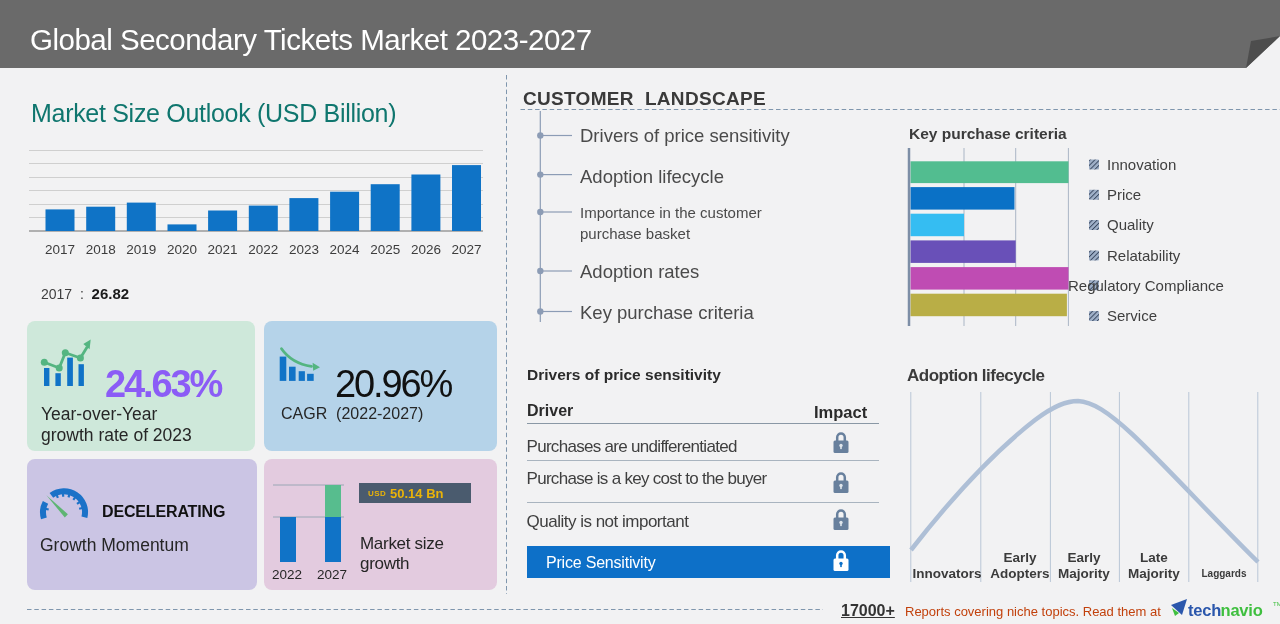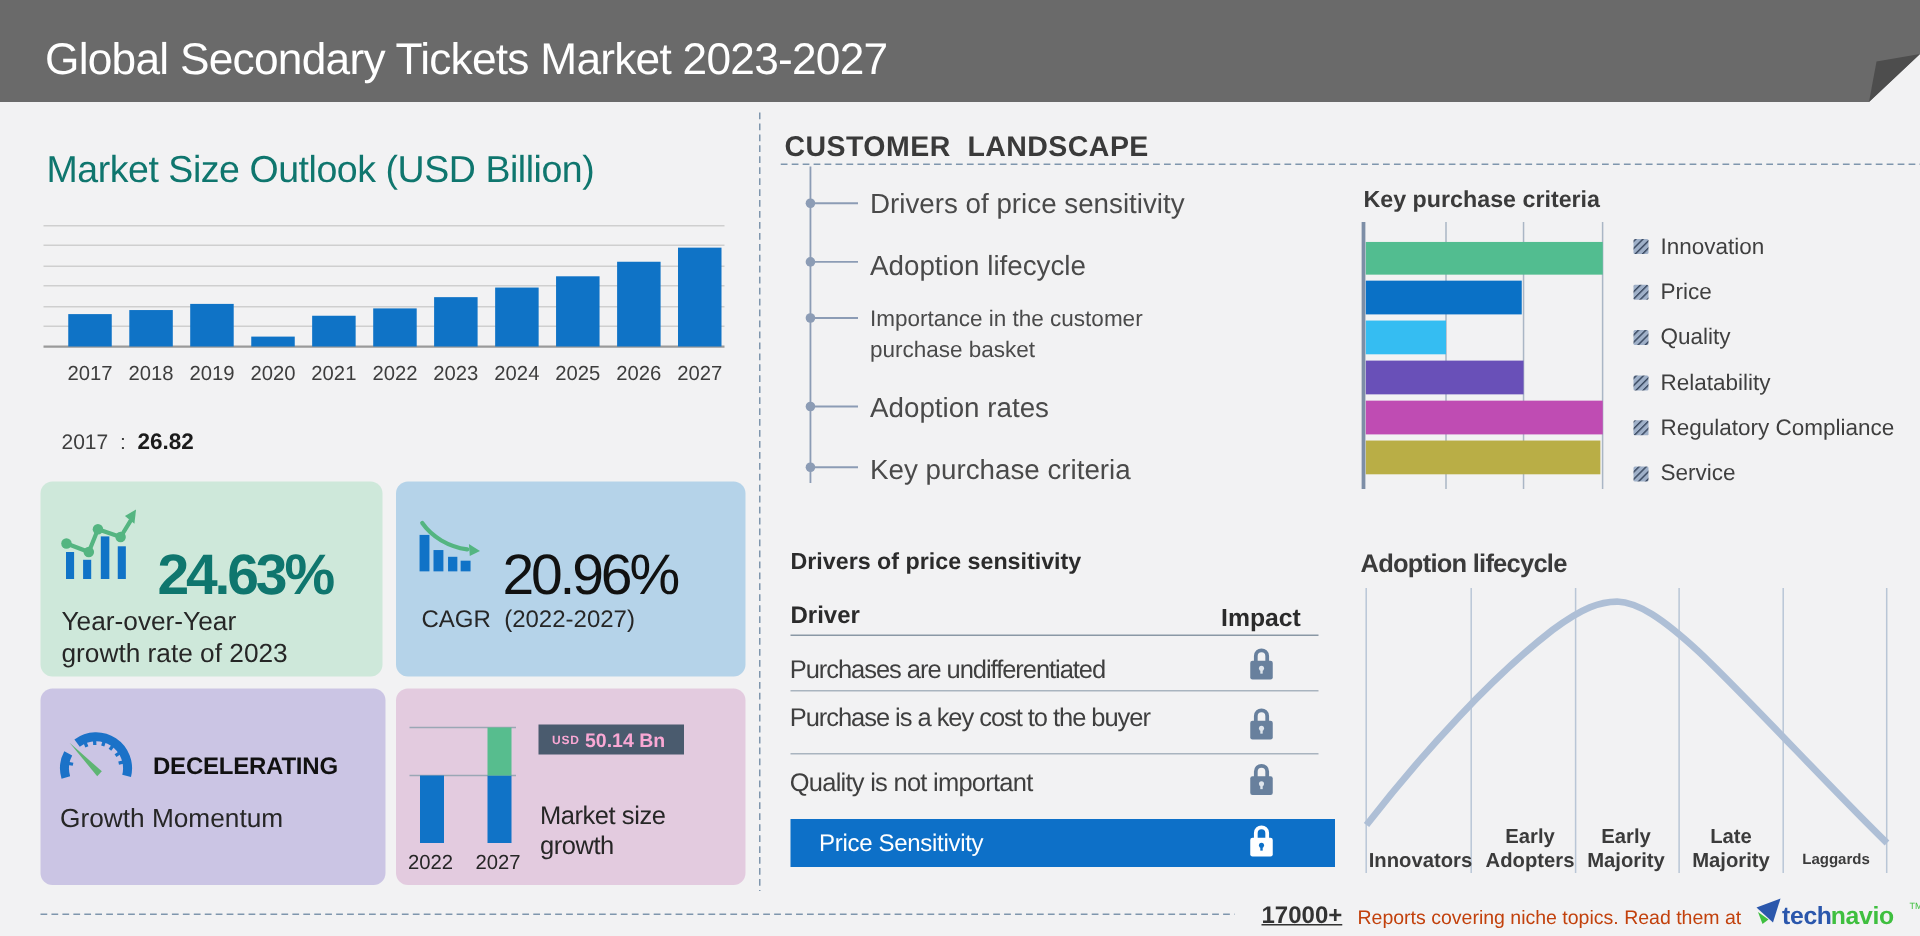--- a/index.html
+++ b/index.html
@@ -76,21 +76,21 @@
       <polyline points="4.3,25.3 19.2,31 25.3,15.8 40.4,21 47.3,9.8"></polyline>
     </g>
     <g fill="#54b581">
       <circle cx="4.3" cy="25.3" r="3.5"></circle>
       <circle cx="19.2" cy="31" r="3.5"></circle>
       <circle cx="25.3" cy="15.8" r="3.5"></circle>
       <circle cx="40.4" cy="21" r="3.5"></circle>
       <polygon points="50.7,2.6 43.3,7 49.6,12.2"></polygon>
     </g>
   </svg>
-  <div class="abs" style="top:370px;left:105px;font-size:38px;letter-spacing:-2.1px;font-weight:bold;color:#0f766e;line-height:28px;">24.63%</div>
+  <div class="abs" style="top:370px;left:105px;font-size:38px;letter-spacing:-2.1px;font-weight:bold;color:#8b5cf6;line-height:28px;">24.63%</div>
   <div class="abs" style="top:404px;left:41px;font-size:17.5px;color:#262626;line-height:20.5px;">Year-over-Year<br>growth rate of 2023</div>
 
   <svg class="abs" style="top:345px;left:279px;" width="42" height="38" viewBox="0 0 42 38">
     <g fill="#1073c7">
       <rect x="0.7" y="11.6" width="6.6" height="24.3"></rect>
       <rect x="10" y="21.7" width="6.6" height="14.2"></rect>
       <rect x="19.7" y="26.2" width="6.2" height="9.7"></rect>
       <rect x="28.1" y="28.8" width="6.6" height="7.1"></rect>
     </g>
     <path d="M2.5,3.7 C9,13 20,19.5 32.5,21.3" stroke="#54b581" stroke-width="2.8" fill="none" stroke-linecap="round"></path>
@@ -120,21 +120,21 @@
 
   <svg class="abs" style="top:480px;left:270px;" width="80" height="85" viewBox="0 0 80 85">
     <line x1="3" y1="5" x2="74" y2="5" stroke="#9aa7b5" stroke-width="1"></line>
     <line x1="3" y1="37" x2="74" y2="37" stroke="#9aa7b5" stroke-width="1"></line>
     <rect x="10" y="37" width="16" height="45" fill="#1073c7"></rect>
     <rect x="55" y="37" width="16" height="45" fill="#1073c7"></rect>
     <rect x="55" y="5" width="16" height="32" fill="#57bd8e"></rect>
   </svg>
   <div class="abs" style="top:568px;left:272px;font-size:13.5px;color:#262626;line-height:14px;">2022</div>
   <div class="abs" style="top:568px;left:317px;font-size:13.5px;color:#262626;line-height:14px;">2027</div>
-  <div class="abs" style="top:483px;left:359px;width:97px;height:20px;background:#4a5b6e;color:#f9a8d4;">
+  <div class="abs" style="top:483px;left:359px;width:112px;height:20px;background:#4a5b6e;color:#eab308;">
     <span class="abs" style="left:9px;top:6px;font-size:8px;font-weight:bold;letter-spacing:0.5px;">USD</span>
     <span class="abs" style="left:31px;top:3px;font-size:13px;font-weight:bold;">50.14 Bn</span>
   </div>
   <div class="abs" style="top:514px;left:360px;font-size:17px;letter-spacing:-0.3px;color:#262626;line-height:20.2px;margin-top:20px;">Market size<br>growth</div>
 
   <svg class="abs" style="top:0;left:0;" width="1280" height="624" viewBox="0 0 1280 624" pointer-events="none">
     <line x1="506.5" y1="75" x2="506.5" y2="594" stroke="#7f96ad" stroke-width="1" stroke-dasharray="4.5,2.8"></line>
     <line x1="520.5" y1="109.5" x2="1280" y2="109.5" stroke="#7f96ad" stroke-width="1" stroke-dasharray="4.5,2.8"></line>
     <line x1="27" y1="609.5" x2="823" y2="609.5" stroke="#7f96ad" stroke-width="1" stroke-dasharray="4.5,2.8"></line>
   </svg>
@@ -231,21 +231,21 @@
       <rect x="4" y="75" width="10" height="10" rx="1"></rect>
       <rect x="4" y="105.4" width="10" height="10" rx="1"></rect>
       <rect x="4" y="135.2" width="10" height="10" rx="1"></rect>
       <rect x="4" y="166" width="10" height="10" rx="1"></rect>
     </g>
   </svg>
   <div class="abs" style="top:156px;left:1107px;font-size:15px;color:#3f3f3f;line-height:17px;">Innovation</div>
   <div class="abs" style="top:186px;left:1107px;font-size:15px;color:#3f3f3f;line-height:17px;">Price</div>
   <div class="abs" style="top:216px;left:1107px;font-size:15px;color:#3f3f3f;line-height:17px;">Quality</div>
   <div class="abs" style="top:247px;left:1107px;font-size:15px;color:#3f3f3f;line-height:17px;">Relatability</div>
-  <div class="abs" style="top:277px;left:1107px;font-size:15px;color:#3f3f3f;line-height:17px;">Regulatory Compliance</div>
+  <div class="abs" style="top:277px;left:1068px;font-size:15px;color:#3f3f3f;line-height:17px;">Regulatory Compliance</div>
   <div class="abs" style="top:307px;left:1107px;font-size:15px;color:#3f3f3f;line-height:17px;">Service</div>
 
   <div class="abs" style="top:367px;left:907px;font-size:17px;letter-spacing:-0.5px;font-weight:bold;color:#3b3b3b;line-height:18px;">Adoption lifecycle</div>
   <svg class="abs" style="top:388px;left:900px;" width="380" height="200" viewBox="0 0 380 200">
     <g stroke="#b9c6d6" stroke-width="1">
       <line x1="10.8" y1="4" x2="10.8" y2="194"></line>
       <line x1="80.8" y1="4" x2="80.8" y2="194"></line>
       <line x1="150.4" y1="4" x2="150.4" y2="194"></line>
       <line x1="219.4" y1="4" x2="219.4" y2="194"></line>
       <line x1="288.8" y1="4" x2="288.8" y2="194"></line>

